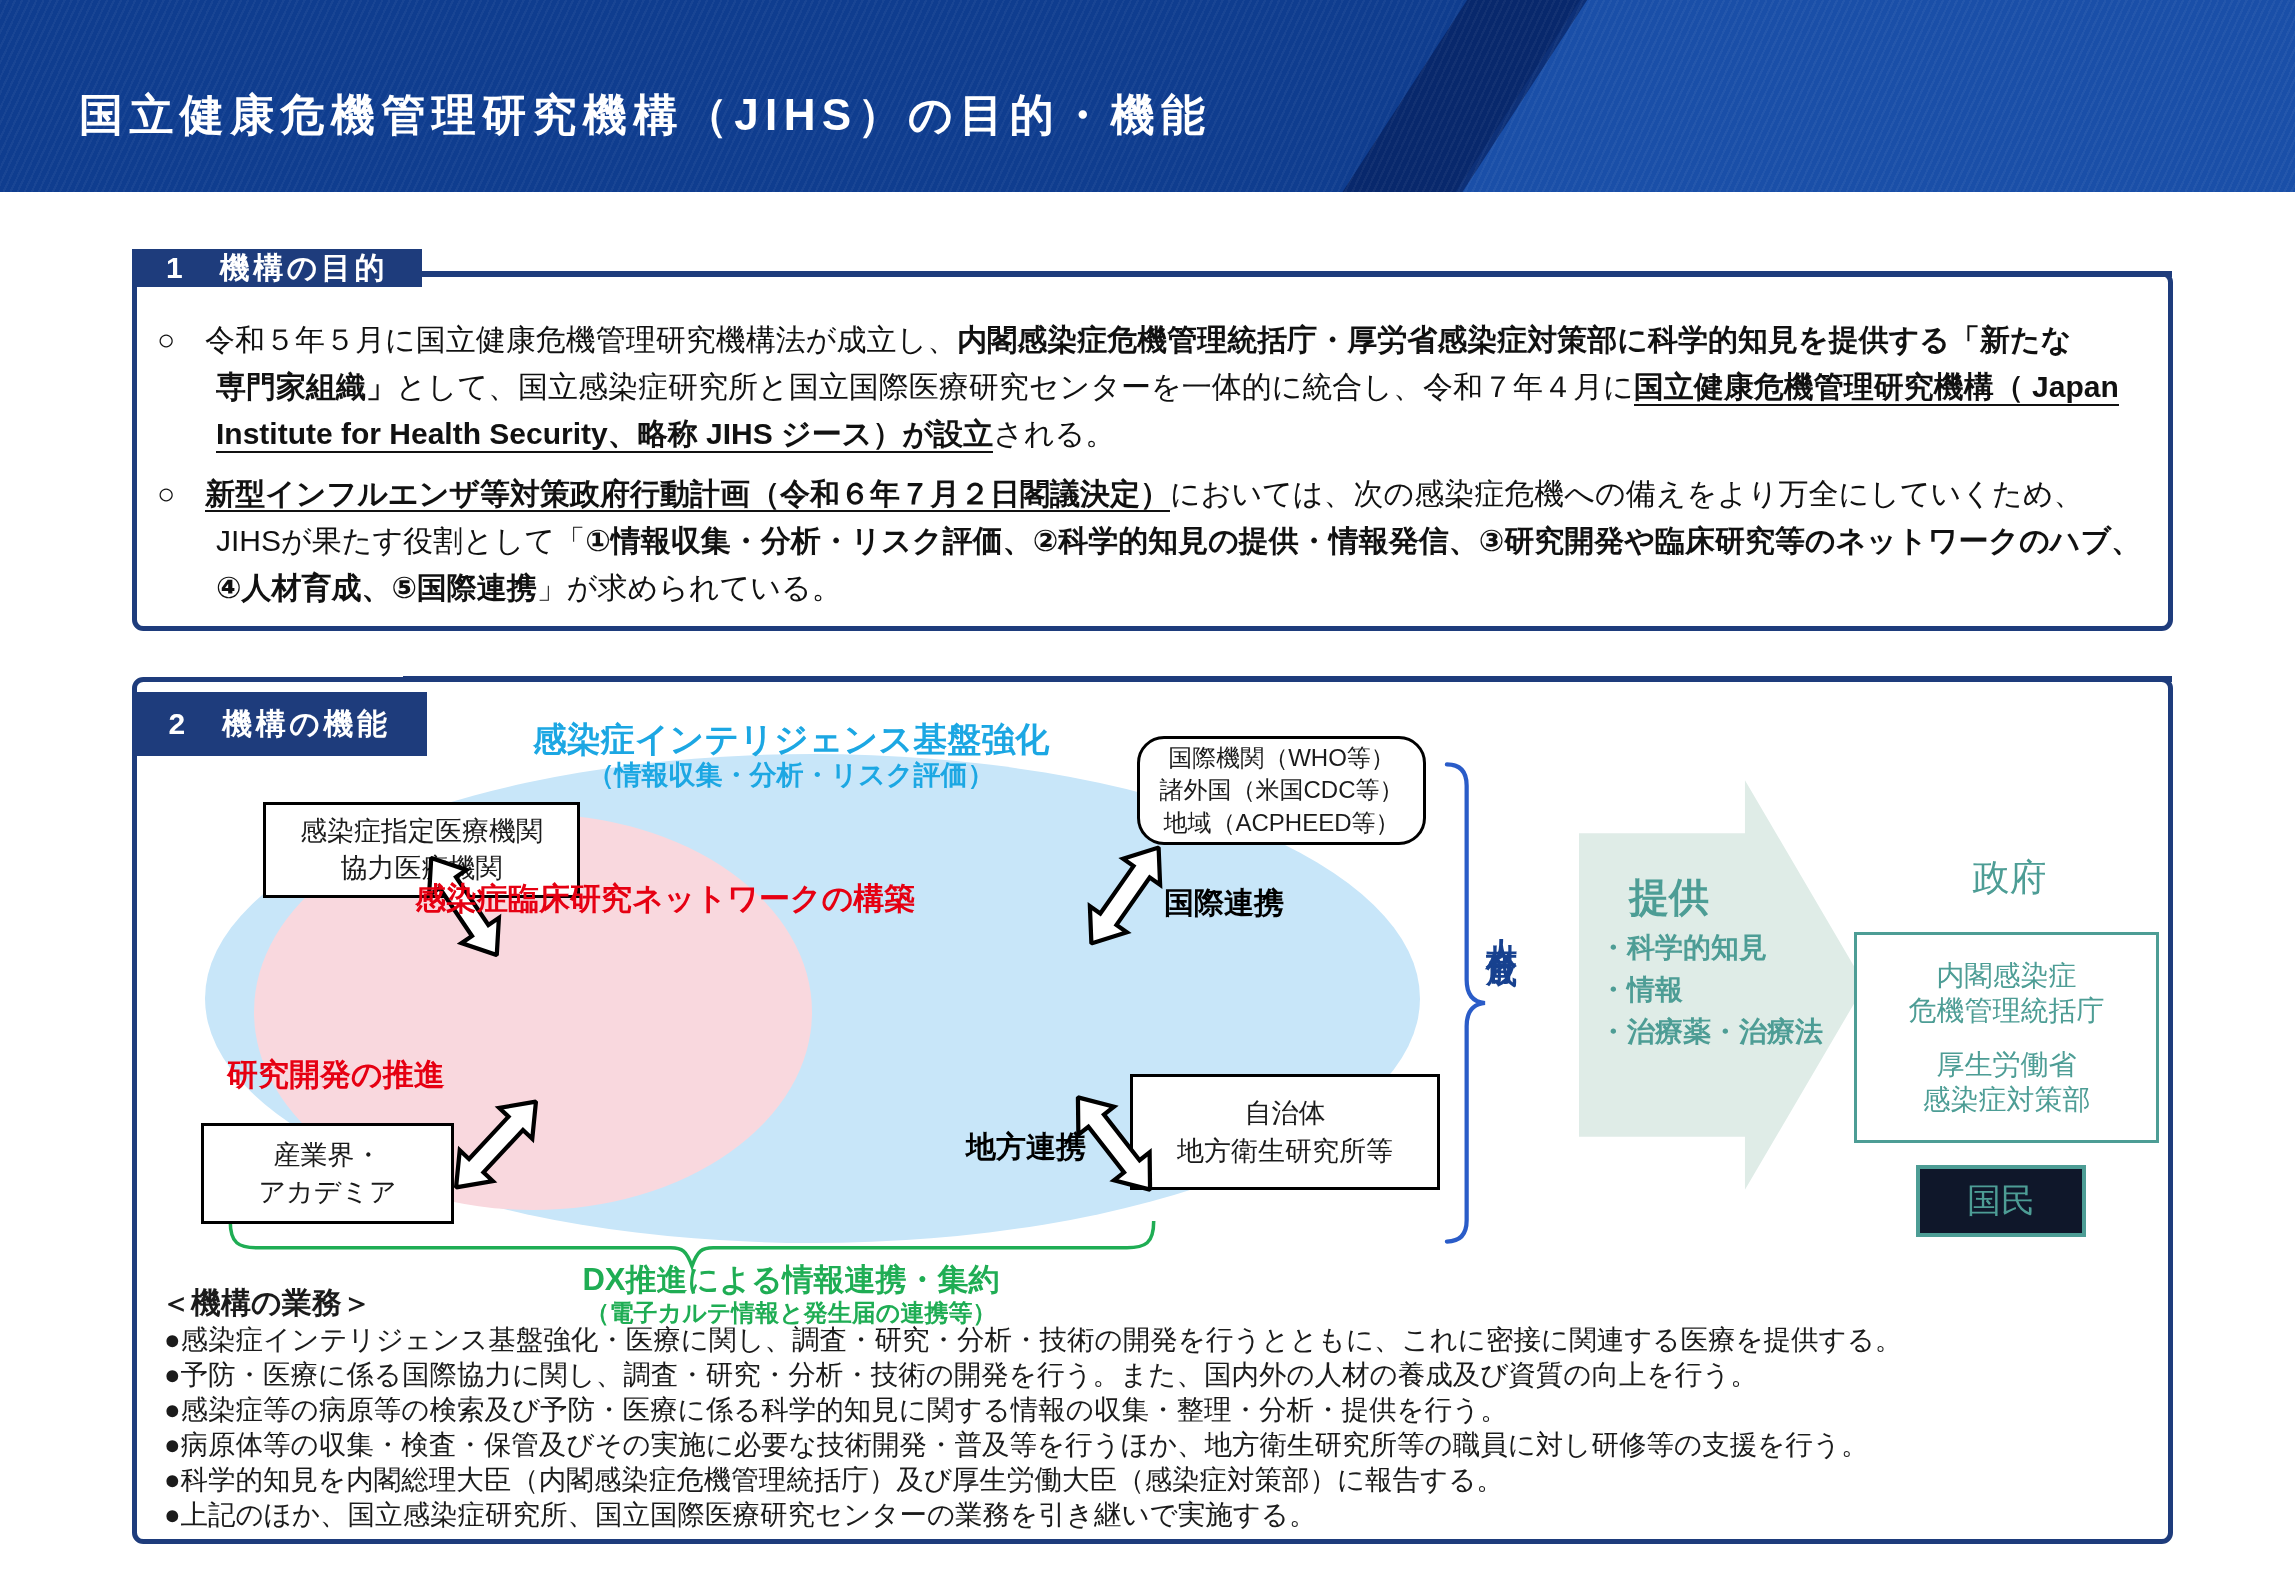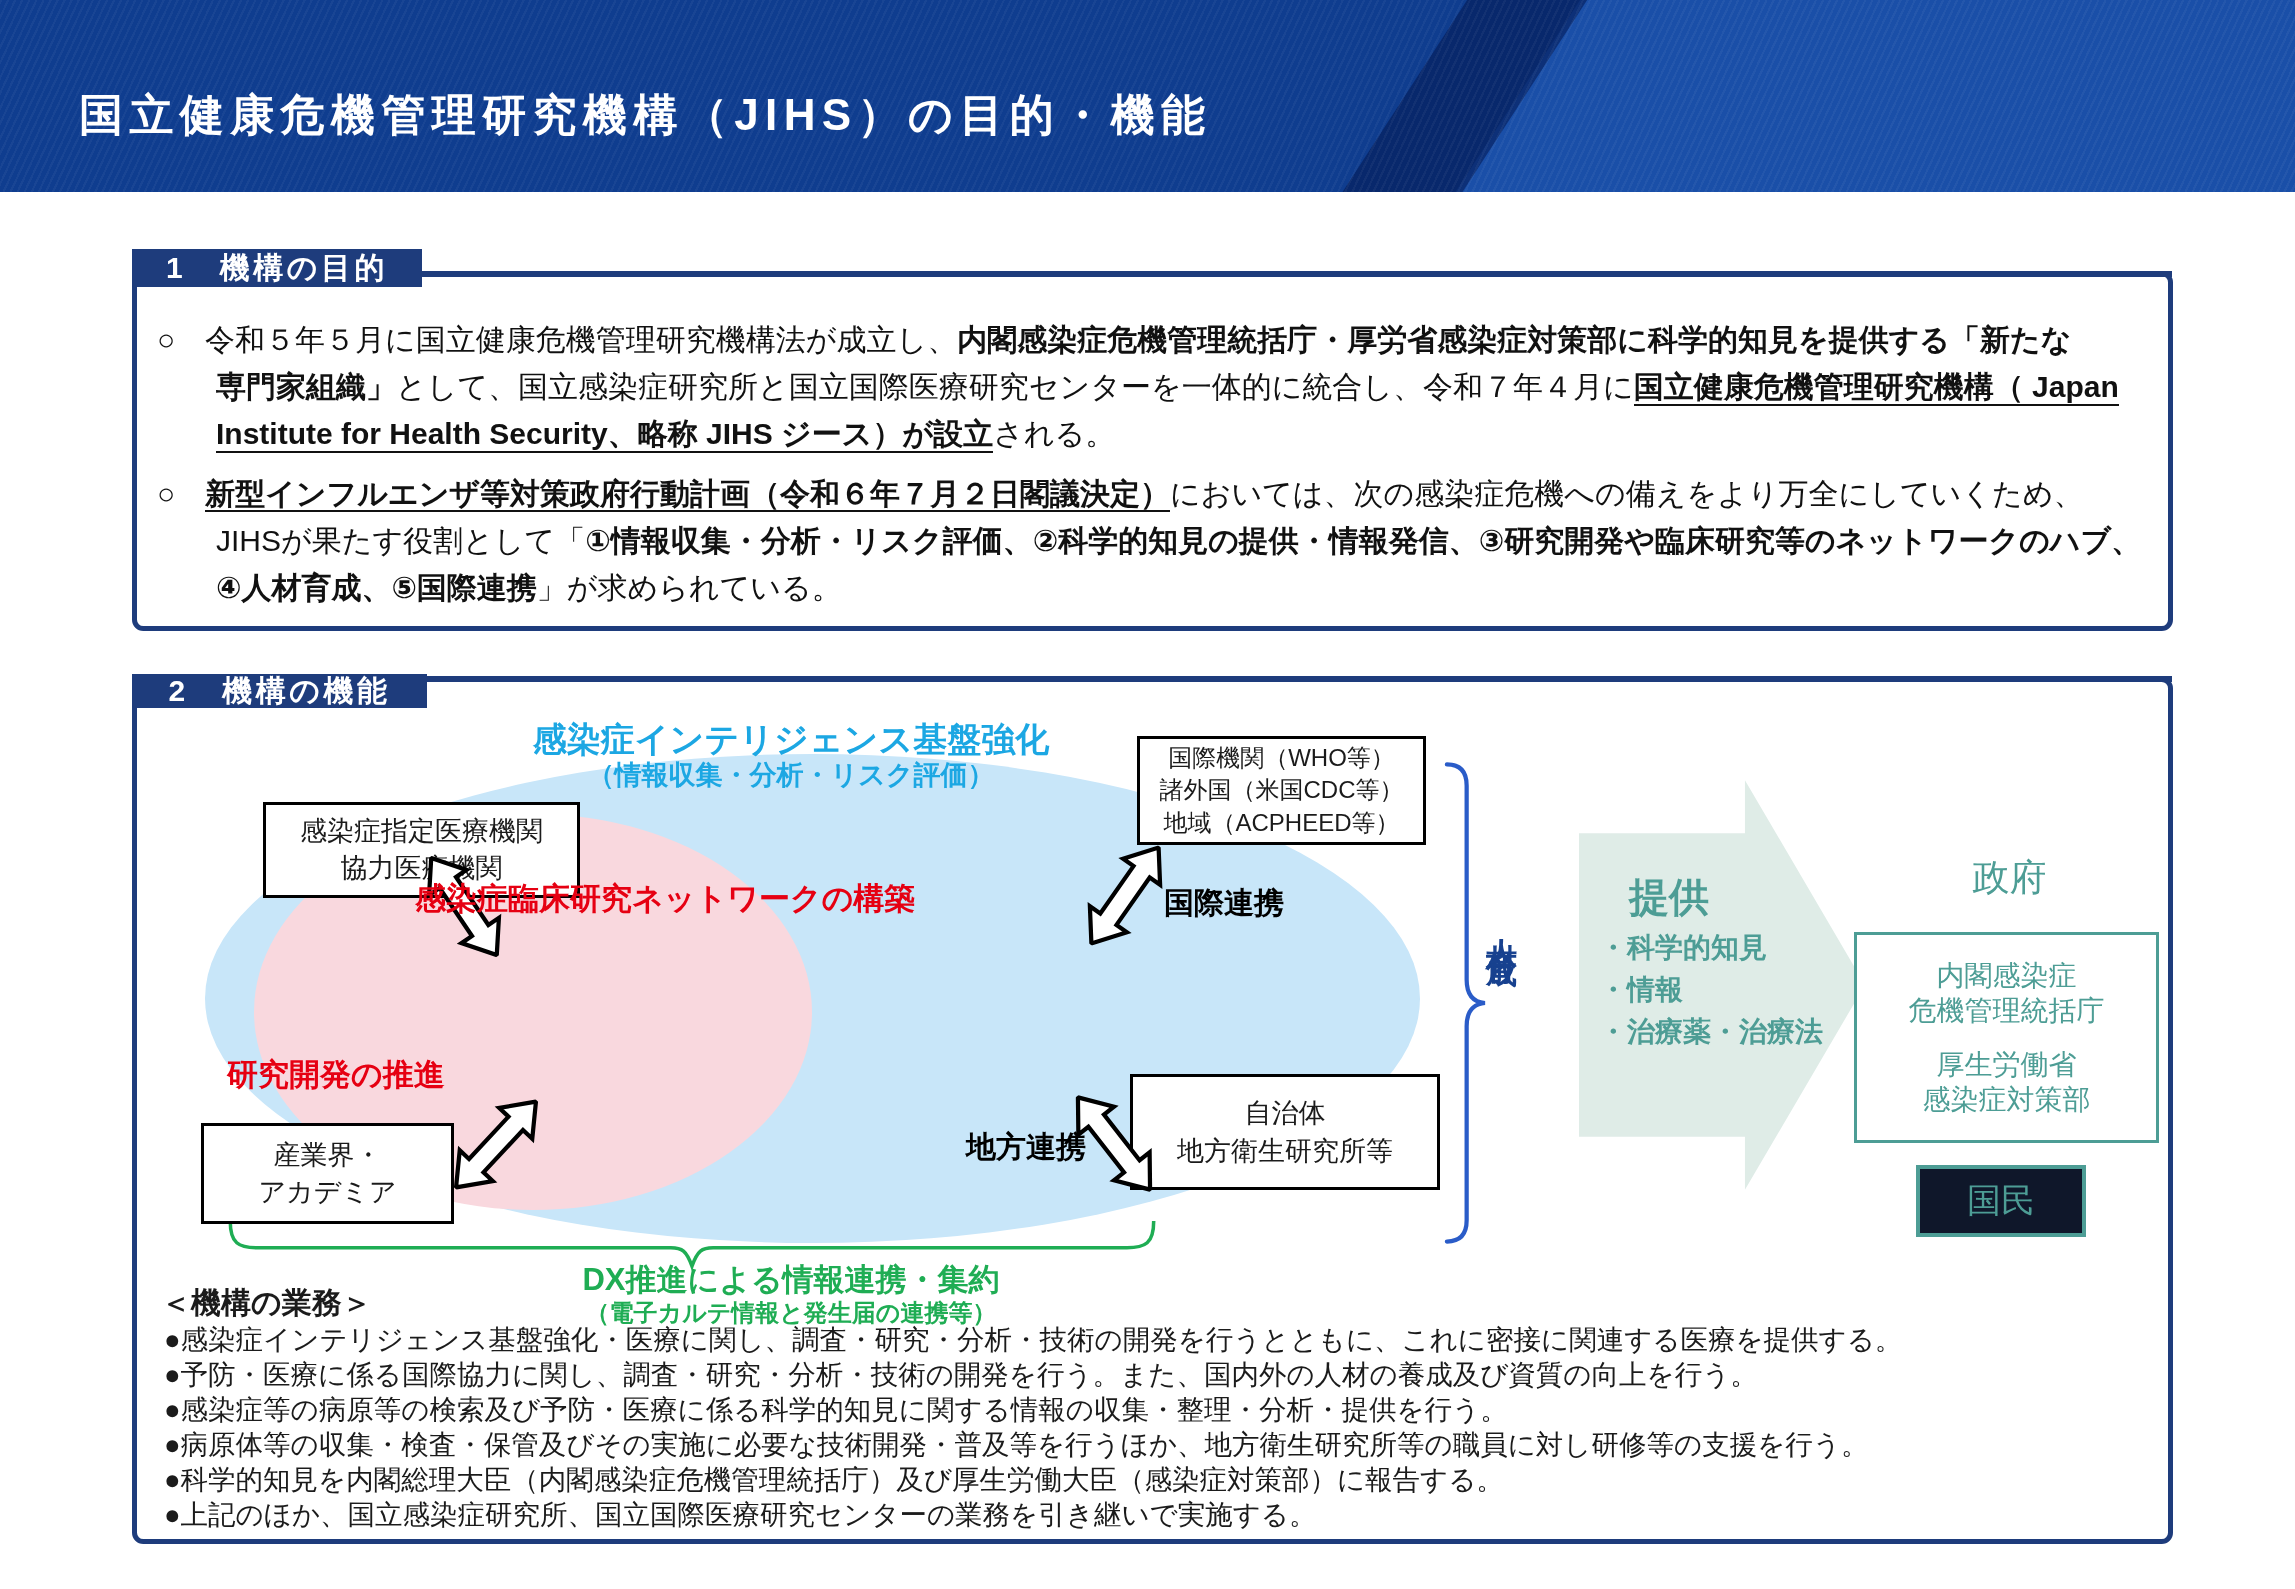--- a/index.html
+++ b/index.html
@@ -91,35 +91,35 @@
       </div>
       <div class="para">
         <div class="p-line"><span class="f-n">○　</span><span class="f-bu">新型インフルエンザ等対策政府行動計画（令和６年７月２日閣議決定）</span><span class="f-n">においては、次の感染症危機への備えをより万全にしていくため、</span></div>
         <div class="p-line ind"><span class="f-n">JIHSが果たす役割として「</span><span class="f-b">①情報収集・分析・リスク評価、②科学的知見の提供・情報発信、③研究開発や臨床研究等のネットワークのハブ、</span></div>
         <div class="p-line ind"><span class="f-b">④人材育成、⑤国際連携</span><span class="f-n">」が求められている。</span></div>
       </div>
     </div>
 
   <div class="sec-line" style="left:403px;top:676px;width:1769px;"></div>
   <div class="sec-box" style="left:132px;top:677px;width:2031px;height:857px;"></div>
-  <div class="sec-label" style="left:132px;top:674px;width:295px;height:34px;">2　機構の機能</div>
+  <div class="sec-label" style="left:132px;top:692px;width:295px;height:64px;">2　機構の機能</div>
 
   <div class="ellipse el-blue"></div>
   <div class="ellipse el-pink"></div>
 
   <div class="cyan-head">
     <div class="l1">感染症インテリジェンス基盤強化</div>
     <div class="l2">（情報収集・分析・リスク評価）</div>
   </div>
 
   <div class="wbox" style="left:247px;top:802px;width:311px;height:90px;font-size:27px;line-height:37px;margin-left:16px;">
       <div>感染症指定医療機関</div>
       <div>協力医療機関</div>
     </div>
-  <div class="wbox" style="left:1137px;top:736px;width:283px;height:103px;font-size:24px;line-height:32.5px;">
+  <div class="wbox" style="left:1137px;top:736px;width:283px;height:103px;font-size:24px;line-height:32.5px;border-radius:27px;">
       <div>国際機関（WHO等）</div>
       <div>諸外国（米国CDC等）</div>
       <div>地域（ACPHEED等）</div>
     </div>
   <div class="wbox" style="left:1130px;top:1074px;width:304px;height:110px;font-size:27px;line-height:38px;">
       <div>自治体</div>
       <div>地方衛生研究所等</div>
     </div>
   <div class="wbox" style="left:201px;top:1123px;width:247px;height:95px;font-size:27px;line-height:37px;">
       <div>産業界・</div>

